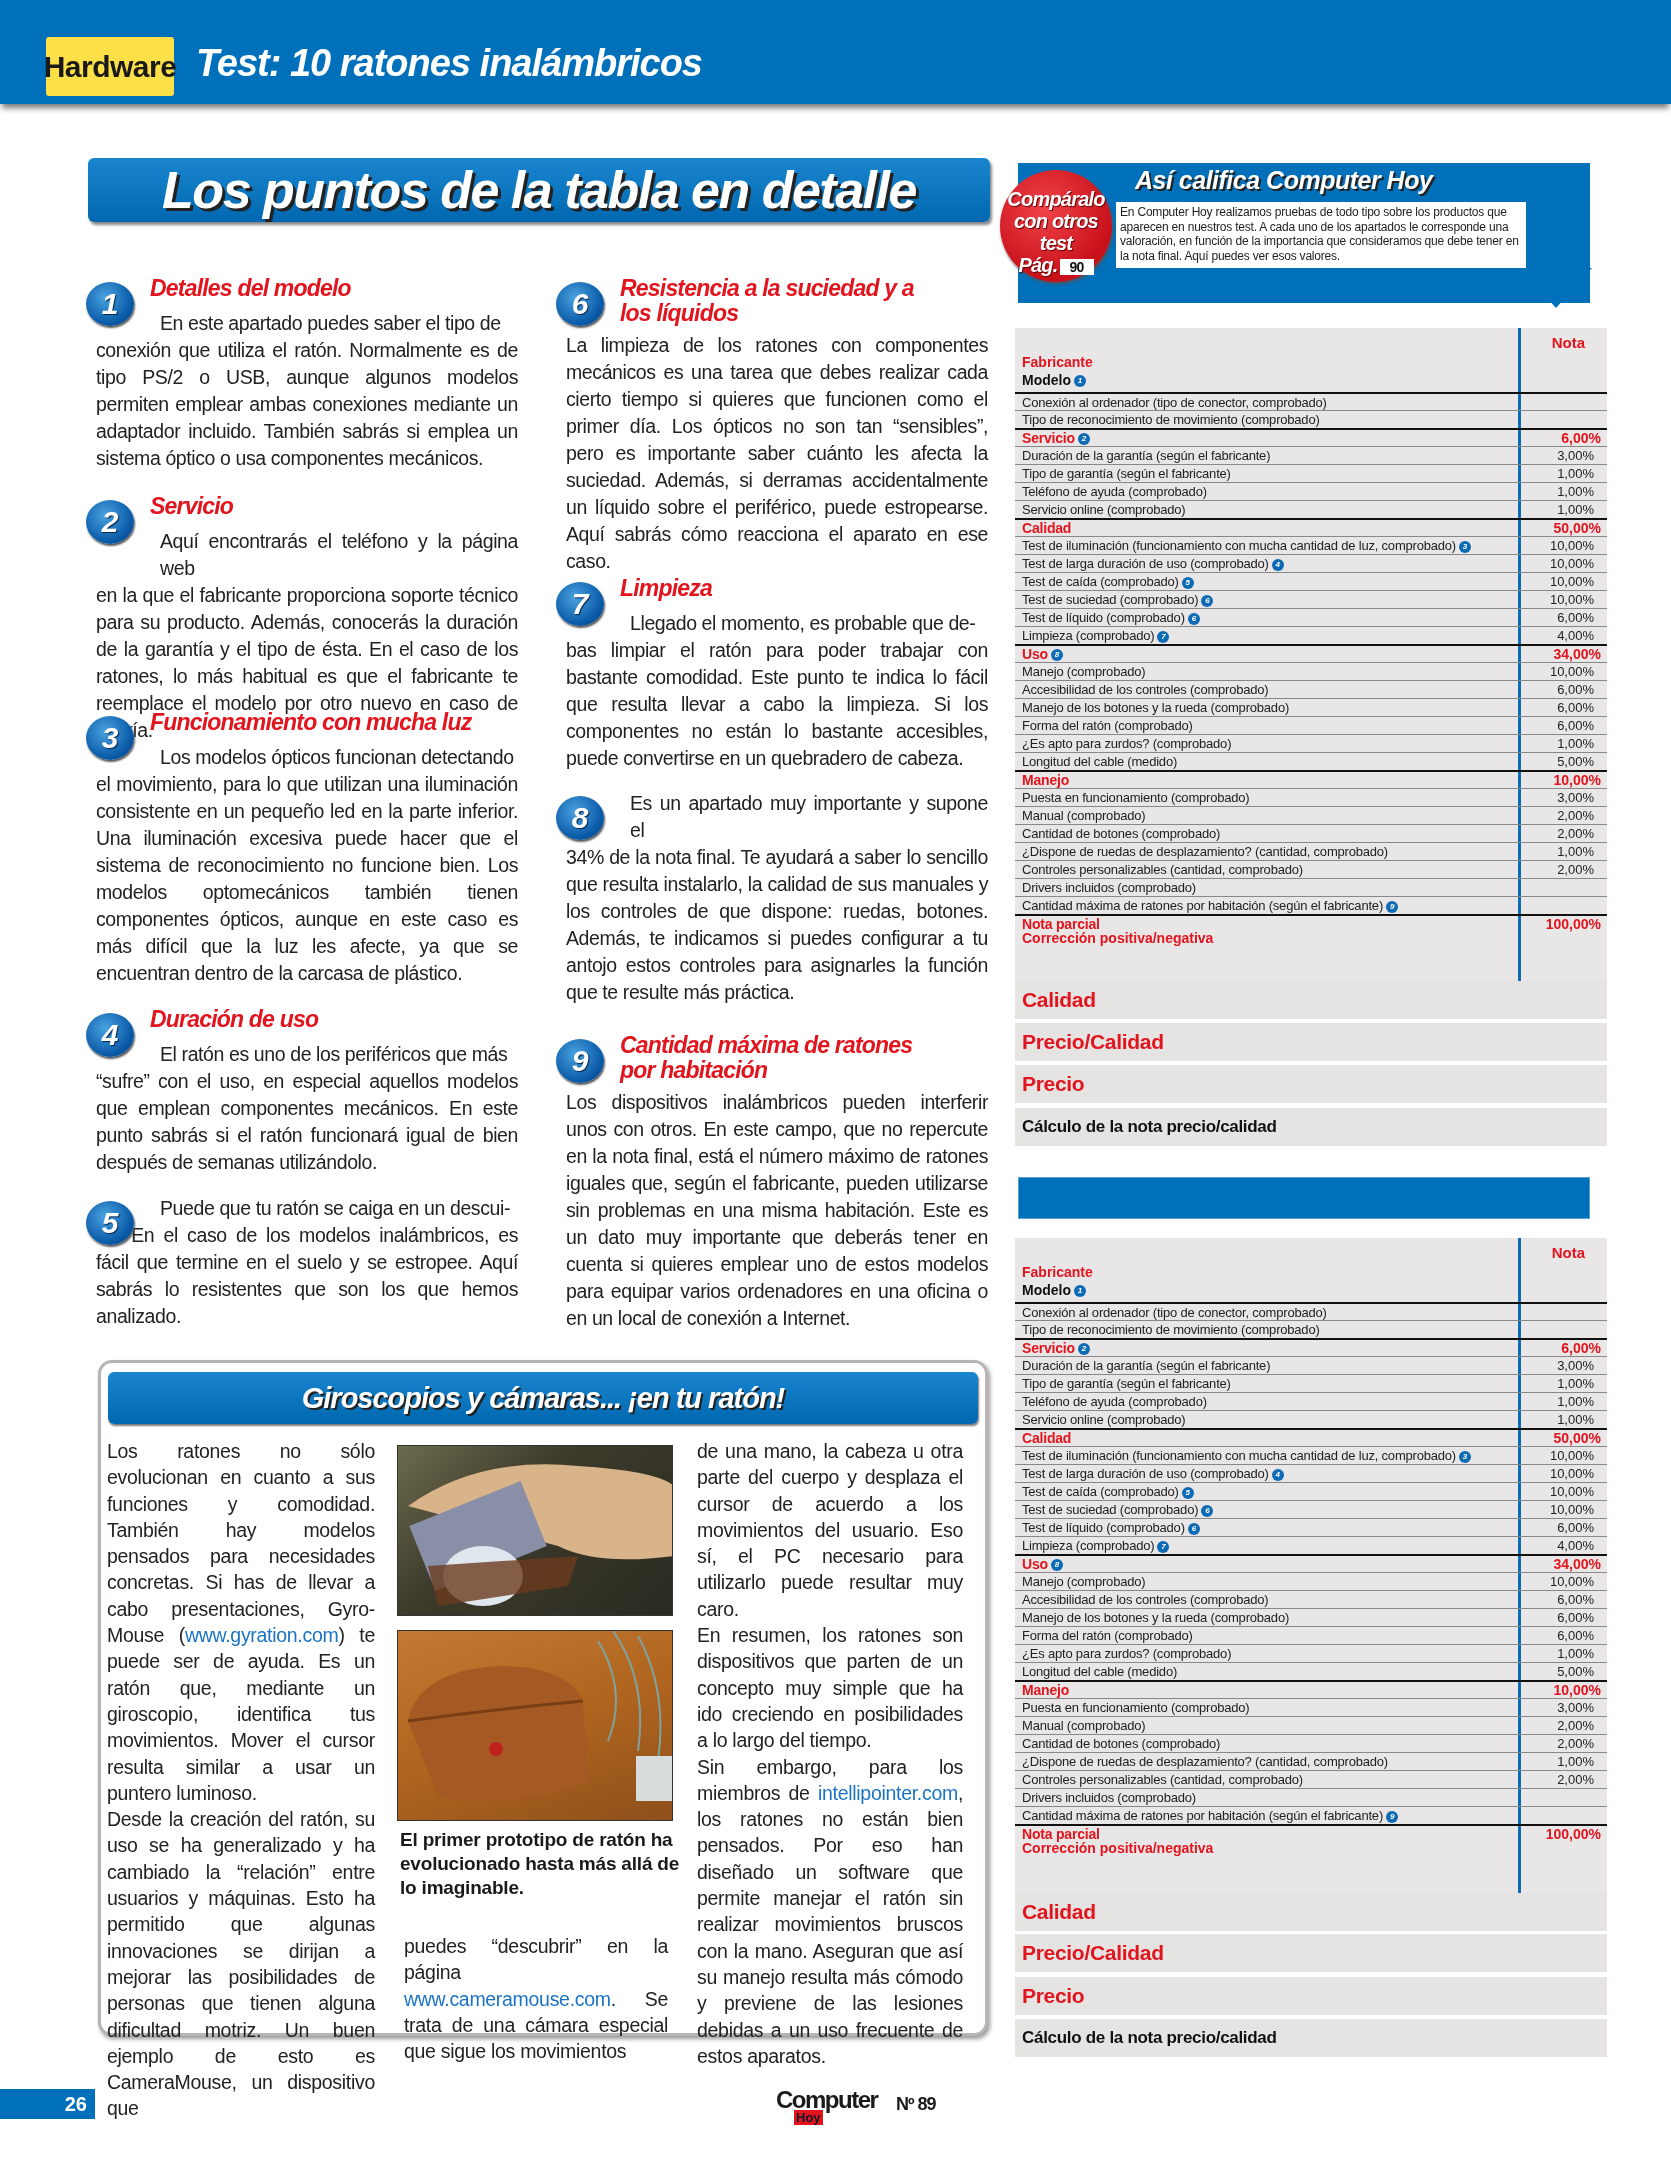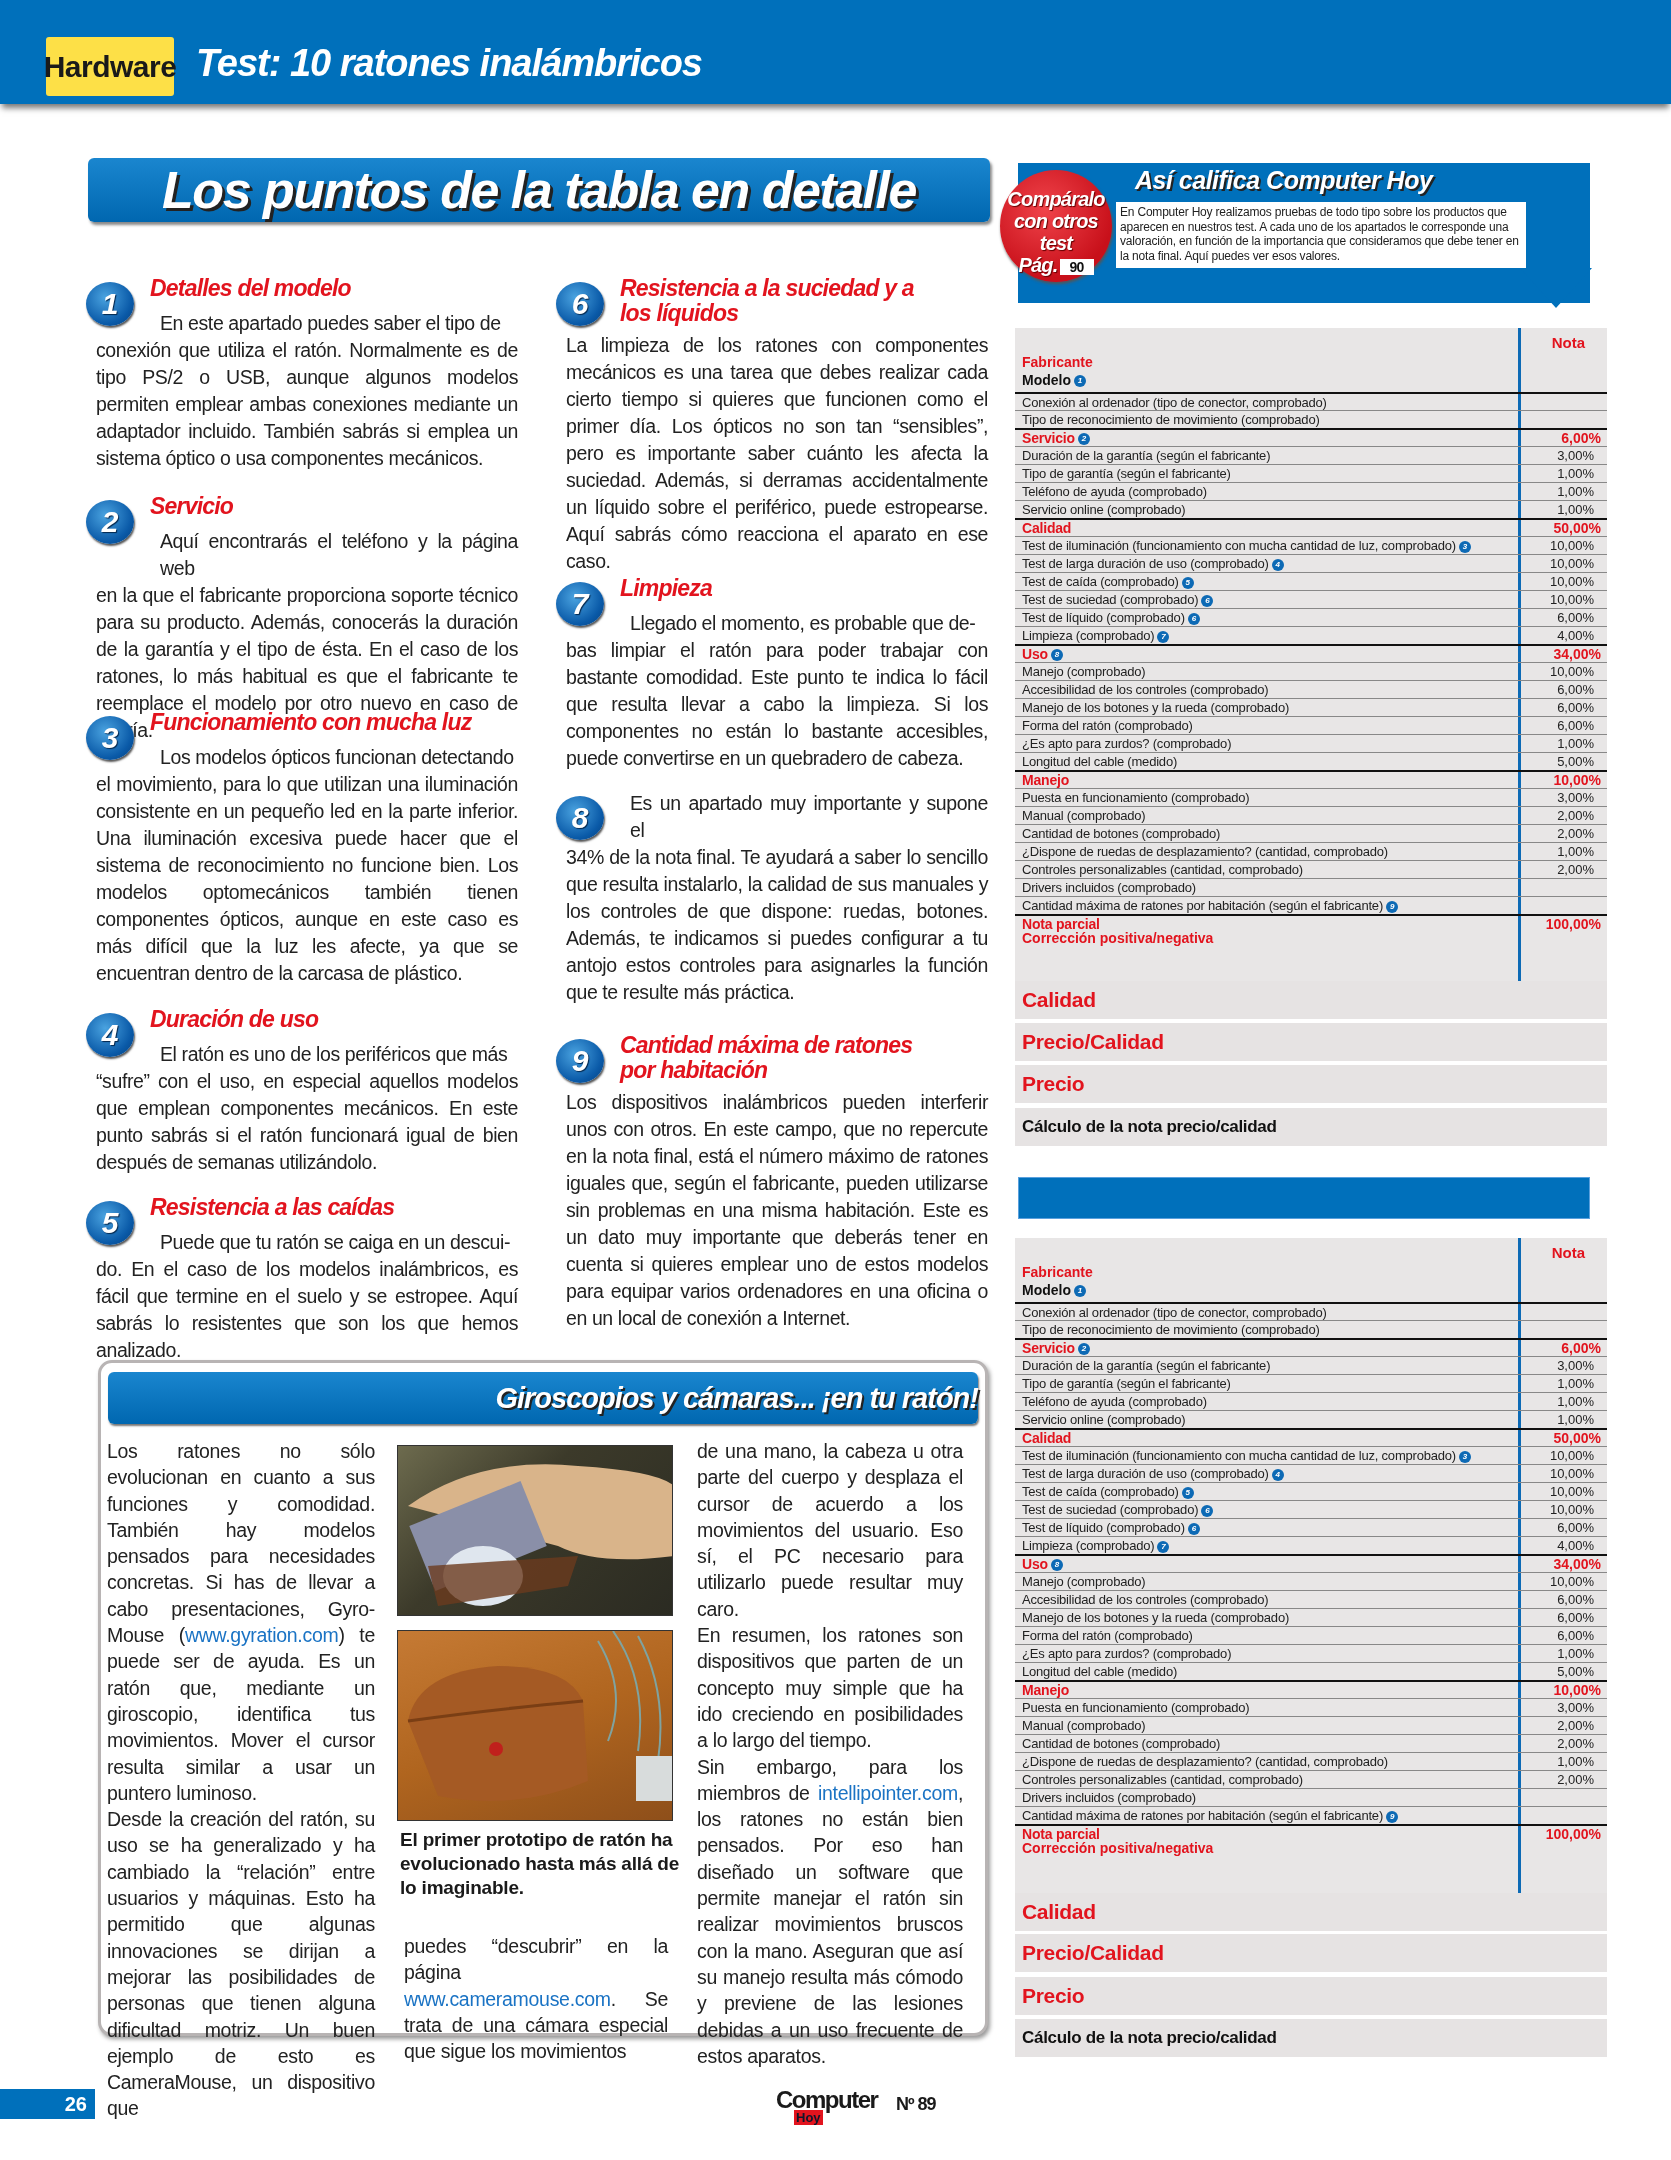--- a/index.html
+++ b/index.html
@@ -41,21 +41,21 @@
 .thead .nota{position:absolute;right:22px;top:6px;color:#e2141e;font-weight:bold;font-size:15px;}
 .thead .fab{position:absolute;left:7px;top:26px;color:#e2141e;font-weight:bold;font-size:14px;}
 .thead .mod{position:absolute;left:7px;top:44px;color:#111;font-weight:bold;font-size:14px;}
 .tfoot{height:58px;position:relative;}
 .tfoot .lbl{position:absolute;left:7px;top:-2px;color:#e2141e;font-weight:bold;font-size:14px;}
 .score-row{position:absolute;left:1015px;width:592px;height:38px;background:#e6e3e3;padding-left:7px;display:flex;align-items:center;color:#e2141e;font-weight:bold;font-size:21px;letter-spacing:-0.3px;}
 .score-row.small{font-size:17px;color:#111;}
 #blue-band{left:1018px;top:1177px;width:572px;height:42px;background:#0070bb;border:1px solid #5aa0dd;}
 
 #box{left:98px;top:1360px;width:890px;height:676px;border:3px solid #b8b4b4;border-radius:14px;box-shadow:2px 3px 4px #999;background:#fff;}
-#box-banner{left:108px;top:1372px;width:870px;height:52px;background:linear-gradient(#1a86cf,#0067b0);border-radius:6px;box-shadow:1px 2px 2px #777;display:flex;align-items:center;justify-content:flex-end;}
+#box-banner{left:108px;top:1372px;width:870px;height:52px;background:linear-gradient(#1a86cf,#0067b0);border-radius:6px;box-shadow:1px 2px 2px #777;display:flex;align-items:center;justify-content:center;}
 #box-banner span{font-weight:bold;font-style:italic;color:#fff;font-size:29px;letter-spacing:-1px;text-shadow:2px 2px 0 #222;}
 .col{position:absolute;font-size:19.5px;line-height:26.3px;text-align:justify;color:#222;letter-spacing:-0.3px;}
 .col p{margin:0;}
 .link{color:#1a73c4;}
 .photo{position:absolute;border:1px solid #333;overflow:hidden;}
 #photo1{left:397px;top:1445px;width:276px;height:171px;background:linear-gradient(135deg,#6d6b4e 0%,#3c3a2a 40%,#2b2b22 100%);}
 #photo2{left:397px;top:1630px;width:276px;height:191px;background:linear-gradient(160deg,#c57a34,#b0651f 50%,#8e4f1a);}
 #caption{left:400px;top:1828px;width:280px;font-weight:bold;font-size:19px;line-height:24px;color:#1a1a1a;letter-spacing:-0.2px;}
 
 #page-num{left:0;top:2089px;width:95px;height:30px;background:#0070bb;color:#fff;font-weight:bold;font-size:20px;display:flex;align-items:center;justify-content:flex-end;padding-right:8px;}
@@ -101,23 +101,20 @@
 <div class="section" style="left:86px;top:1007px;">
   <div class="badge">4</div>
   <div class="sec-head">
       <div class="sec-title">Duración de uso</div>
     </div>
   <div class="sec-body"><span class="first">El ratón es uno de los periféricos que más</span><span>“sufre” con el uso, en especial aquellos modelos que emplean componentes mecánicos. En este punto sabrás si el ratón funcionará igual de bien después de semanas utilizándolo.</span></div>
 </div>
 
 <div class="section" style="left:86px;top:1195px;">
   <div class="badge">5</div>
-  <div class="sec-head">
-      <div class="sec-title">Resistencia a las caídas</div>
-    </div>
   <div class="sec-body"><span class="first">Puede que tu ratón se caiga en un descui-</span><span>do. En el caso de los modelos inalámbricos, es fácil que termine en el suelo y se estropee. Aquí sabrás lo resistentes que son los que hemos analizado.</span></div>
 </div>
 
 <div class="section" style="left:556px;top:276px;">
   <div class="badge">6</div>
   <div class="sec-head" style="min-height:56px;">
       <div class="sec-title" style="width:300px;">Resistencia a la suciedad y a los líquidos</div>
     </div>
   <div class="sec-body"><span>La limpieza de los ratones con componentes mecánicos es una tarea que debes realizar cada cierto tiempo si quieres que funcionen como el primer día. Los ópticos no son tan “sensibles”, pero es importante saber cuánto les afecta la suciedad. Además, si derramas accidentalmente un líquido sobre el periférico, puede estropearse. Aquí sabrás cómo reacciona el aparato en ese caso.</span></div>
 </div>

